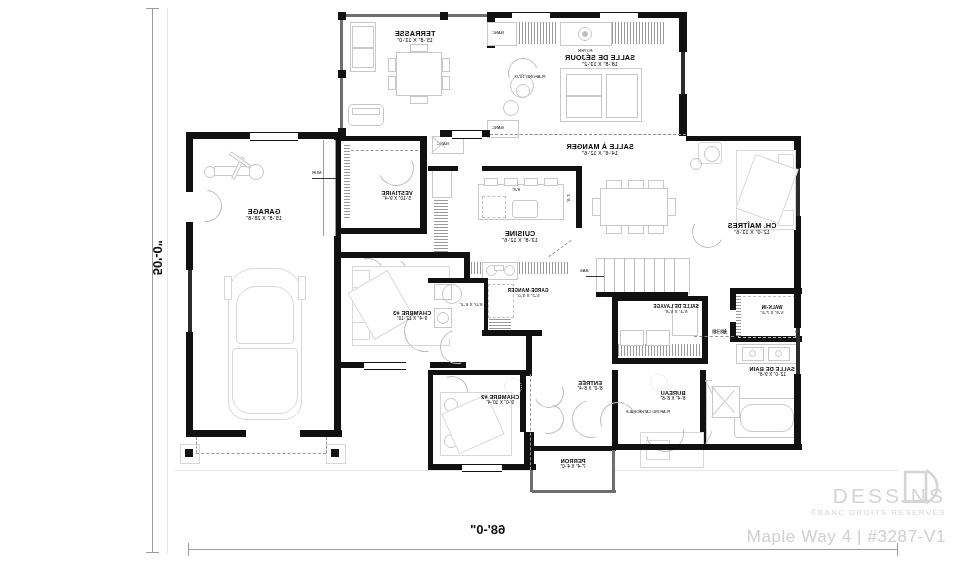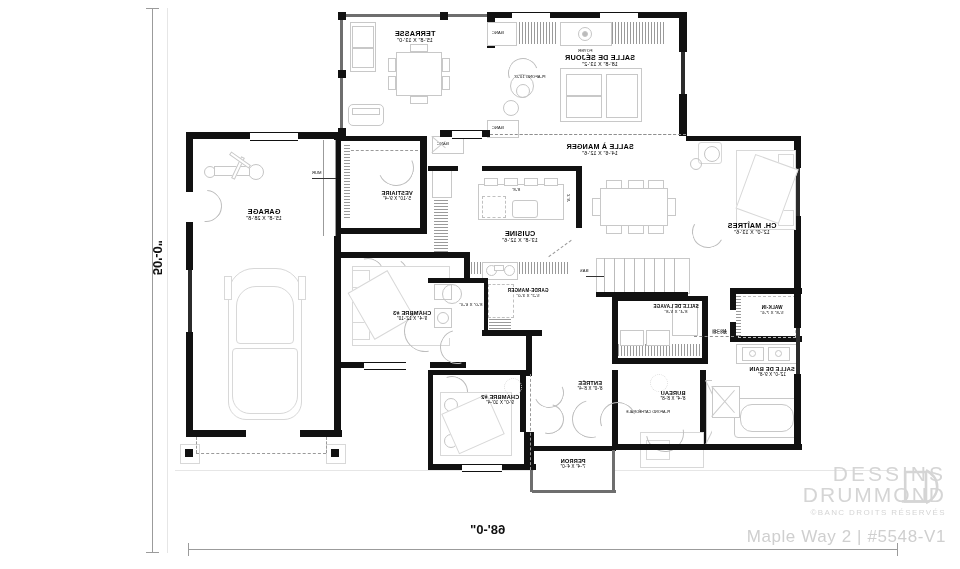--- a/index.html
+++ b/index.html
@@ -494,21 +494,20 @@
     <div class="wall" style="left:526px;top:336px;width:6px;height:40px;"></div>
   </div>
 
   <div class="dotdash" style="left:490px;top:134px;width:196px;border-top-style:dashed;"></div>
   <div class="dashv" style="left:530px;top:374px;height:96px;border-left-style:dashed;"></div>
 
 </div>
 
 <div id="watermark">
   <div id="wm1">DESSINS</div>
-  <div id="wm2">DRUMMOND</div>
   <div id="wm3">©BANC DROITS RÉSERVÉS</div>
 </div>
 <svg class="wmlogo" viewBox="0 0 60 50">
   <path d="M6 44 L6 10 L30 10 L30 44 Z" fill="none" stroke="#d5d5d5" stroke-width="3"></path>
   <path d="M30 8 A 26 22 0 0 1 30 46" fill="none" stroke="#d5d5d5" stroke-width="3"></path>
   <path d="M2 44 L34 44" stroke="#d5d5d5" stroke-width="3" fill="none"></path>
 </svg>
-<div id="plantitle">Maple Way 2 | #5548-V1</div>
+<div id="plantitle">Maple Way 4 | #3287-V1</div>
 
 </body></html>

